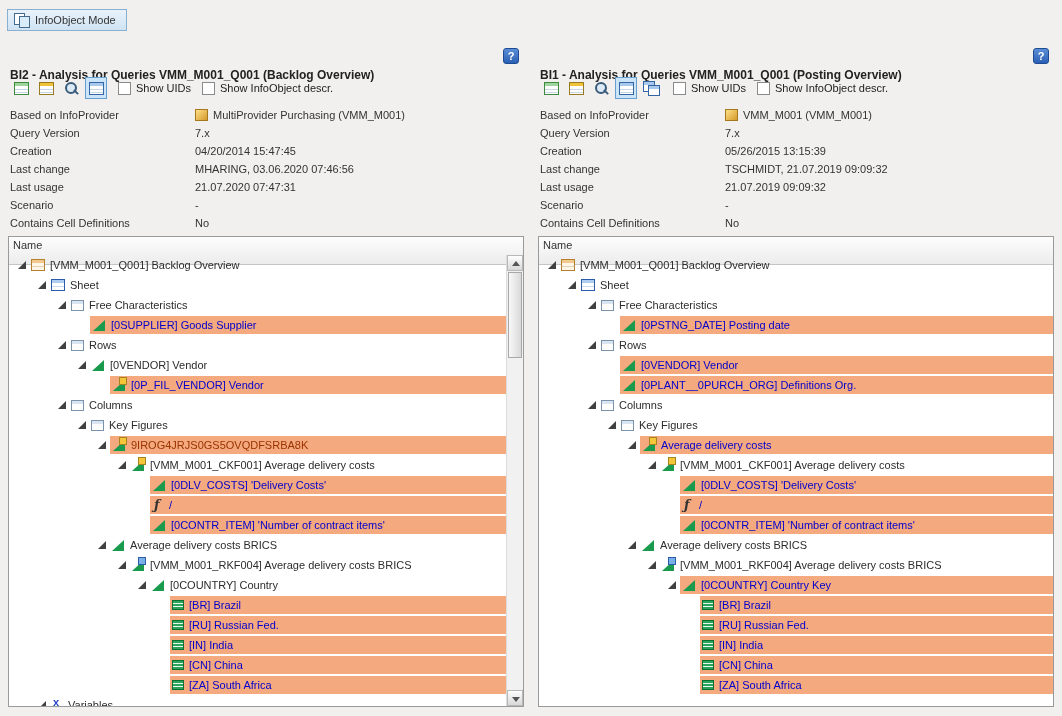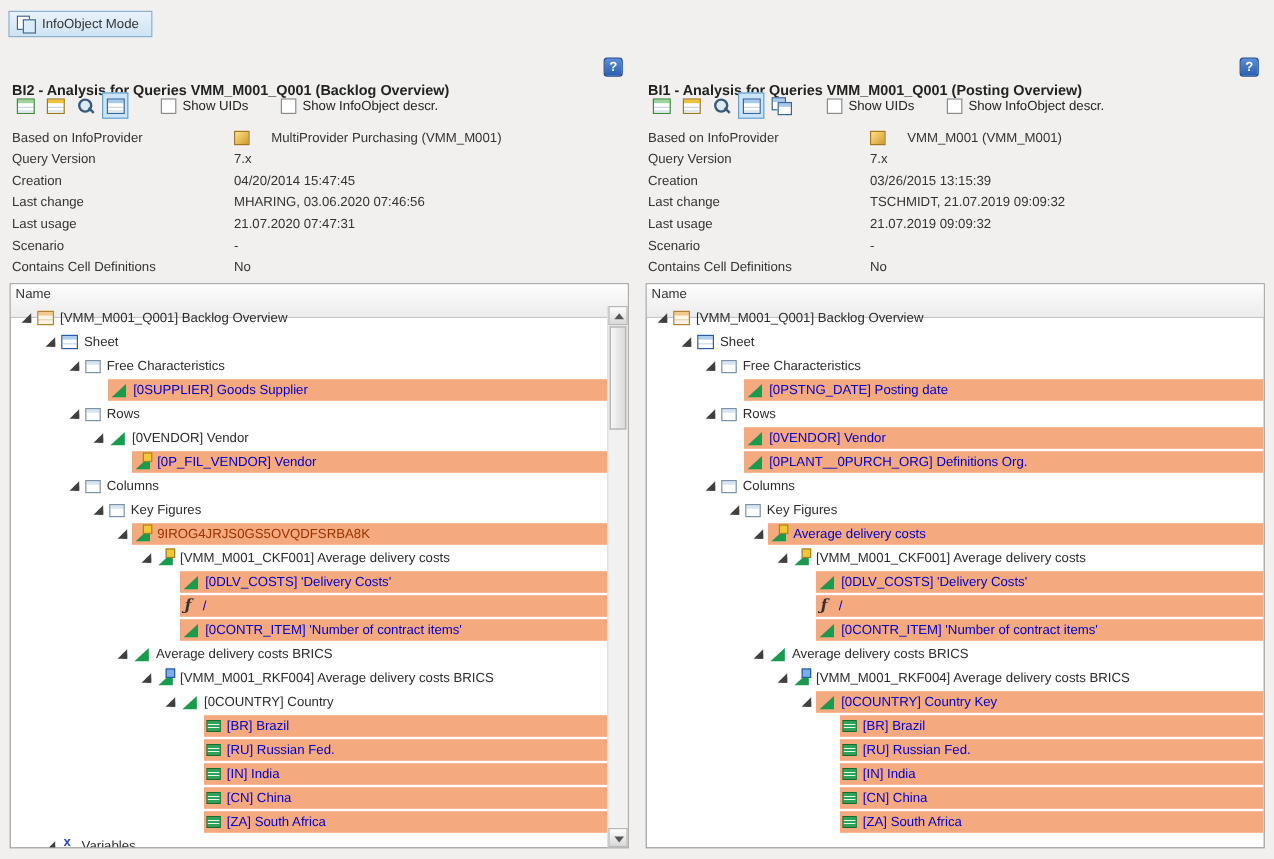--- a/index.html
+++ b/index.html
@@ -38,21 +38,21 @@
     position:absolute; right:5px; top:4px; width:16px; height:16px;
     background:linear-gradient(#5b8ed6,#2b5fb4); border:1px solid #1d4a94;
     border-radius:3px; color:#fff; font-weight:bold; font-size:11px;
     display:flex; align-items:center; justify-content:center; cursor:pointer;
   }
 
   
   .toolbar{ position:absolute; left:2px; top:33px; height:22px; display:flex; align-items:center; gap:3px; }
   .tbtn{ width:22px; height:22px; display:flex; align-items:center; justify-content:center; border:1px solid transparent; cursor:pointer; }
   .tbtn.pressed{ background:#cce4f7; border:1px solid #66a0d0; }
-  .cb{ display:flex; align-items:flex-end; gap:5px; margin-left:24px; cursor:pointer; }
+  .cb{ display:flex; align-items:center; gap:5px; margin-left:8px; cursor:pointer; }
   .cb .box{ width:13px; height:13px; background:#fff; border:1px solid #8a8a8a; flex:none; }
   .cbl{ color:#222; white-space:nowrap; }
 
   
   .mini-tbl{
     width:15px; height:13px; border:1px solid var(--bc,#666);
     background:
       linear-gradient(var(--hd,#ccc),var(--hd,#ccc)) 0 0/100% 3px no-repeat,
       linear-gradient(#c9d6e4,#c9d6e4) 0 6px/100% 1px no-repeat,
       linear-gradient(#c9d6e4,#c9d6e4) 0 9px/100% 1px no-repeat,
@@ -75,21 +75,21 @@
   }
   .i-zoom::after{
     content:""; position:absolute; left:10px; top:11px; width:6px; height:2px;
     background:#3a5a7a; transform:rotate(45deg);
   }
 
   
   .props{ position:absolute; left:2px; top:62px; right:2px; }
   .prow{ height:18px; display:flex; align-items:center; }
   .plabel{ width:169px; flex:none; color:#333; }
-  .pvalue{ display:flex; align-items:center; gap:18px; color:#333; white-space:nowrap;padding-left:16px; }
+  .pvalue{ display:flex; align-items:center; gap:5px; color:#333; white-space:nowrap;padding-left:16px; }
 
   
   .tree{
     position:absolute; left:0; top:192px; width:516px; height:471px;
     border:1px solid #9a9a9a; background:#fff;
   }
   .tree-header{
     height:28px; line-height:17px; padding-left:4px;
     background:linear-gradient(#fdfdfd,#ececec);
     border-bottom:1px solid #c5c5c5; color:#333;
@@ -487,21 +487,21 @@
       </div>
       <div class="prow">
         <div class="plabel">Query Version</div>
         <div class="pvalue">
           <span>7.x</span>
         </div>
       </div>
       <div class="prow">
         <div class="plabel">Creation</div>
         <div class="pvalue">
-          <span>03/26/2015 13:15:39</span>
+          <span>05/26/2015 13:15:39</span>
         </div>
       </div>
       <div class="prow">
         <div class="plabel">Last change</div>
         <div class="pvalue">
           <span>TSCHMIDT, 21.07.2019 09:09:32</span>
         </div>
       </div>
       <div class="prow">
         <div class="plabel">Last usage</div>

